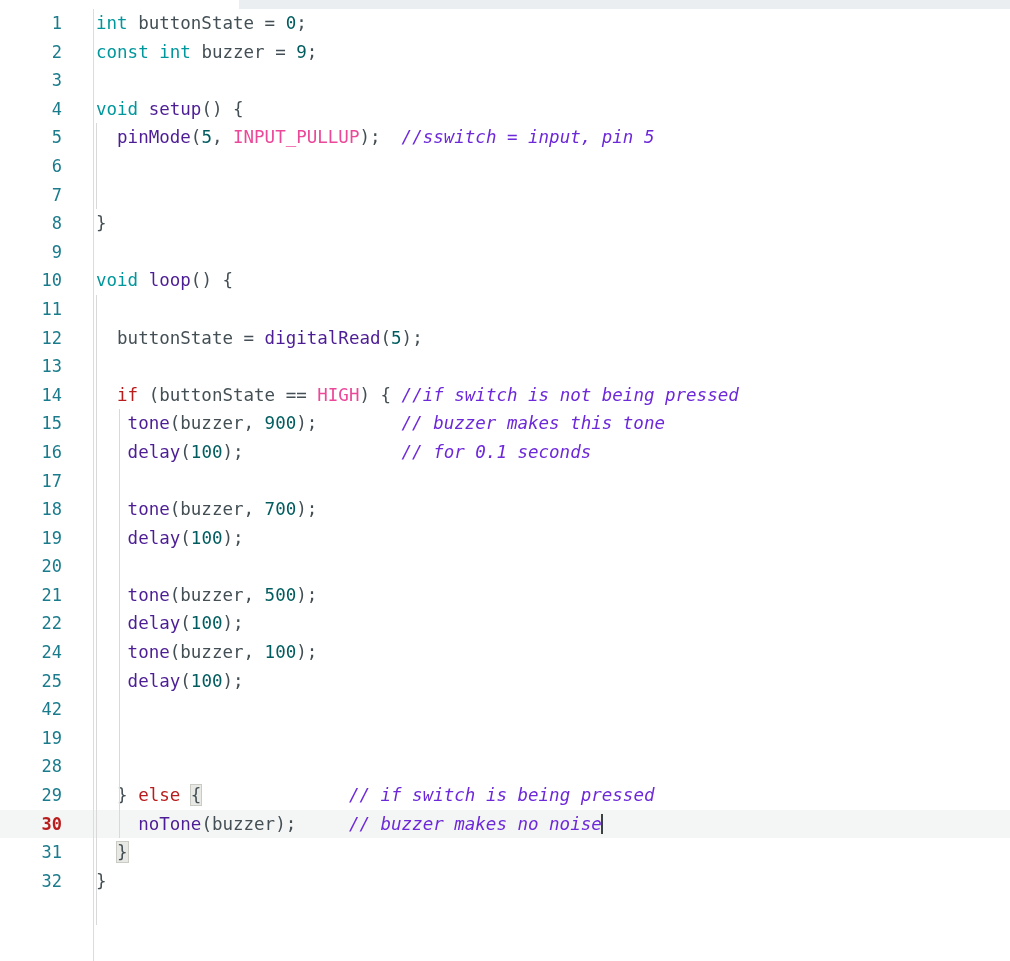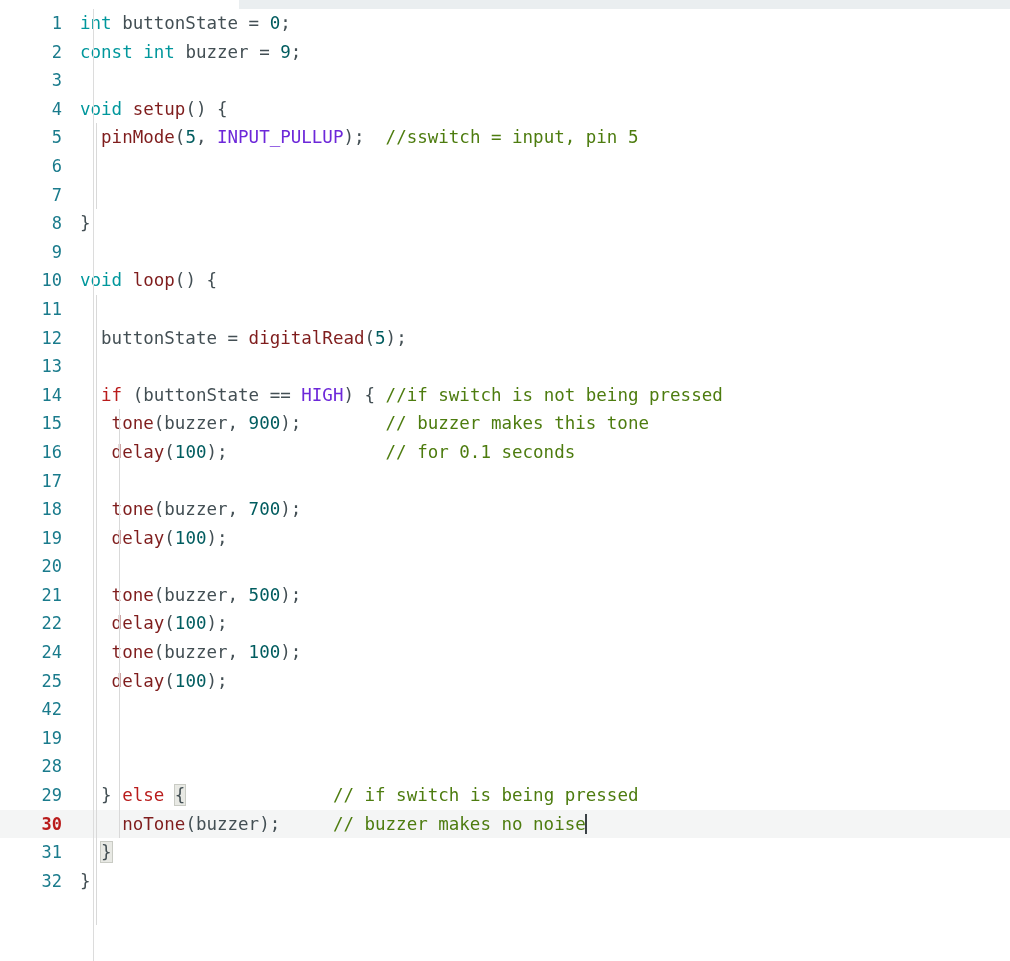--- a/index.html
+++ b/index.html
@@ -73,40 +73,40 @@
     position: absolute;
     left: 93px; top: 0;
     width: 1px;
     height: 952px;
     background: #dcdcdc;
     z-index: 5;
   }
 
   .code {
     position: absolute;
-    left: 80px; top: 0;
+    left: 96px; top: 0;
     color: #434f54;
   }
 
   
   .guide {
     position: absolute;
     width: 1px;
     background: #d9d9d9;
     z-index: 1;
   }
 
   
   .kw   { color: #00979c; }              
   .ctl  { color: #b91c1c; }              
-  .fn   { color: #7f1d1d; }              
+  .fn   { color: #4c1d95; }              
   .num  { color: #005c5f; }              
-  .cmt  { color: #4d7c0f; }              
+  .cmt  { color: #6d28d9; font-style: italic; }              
   .pl   { color: #434f54; }              
-  .cst  { color: #6d28d9; }              
+  .cst  { color: #ec4899; }              
 
   
   .brk {
     background: #e8e9e4;
     outline: 1px solid #c9cbc4;
   }
 
   
   .caret {
     display: inline-block;

